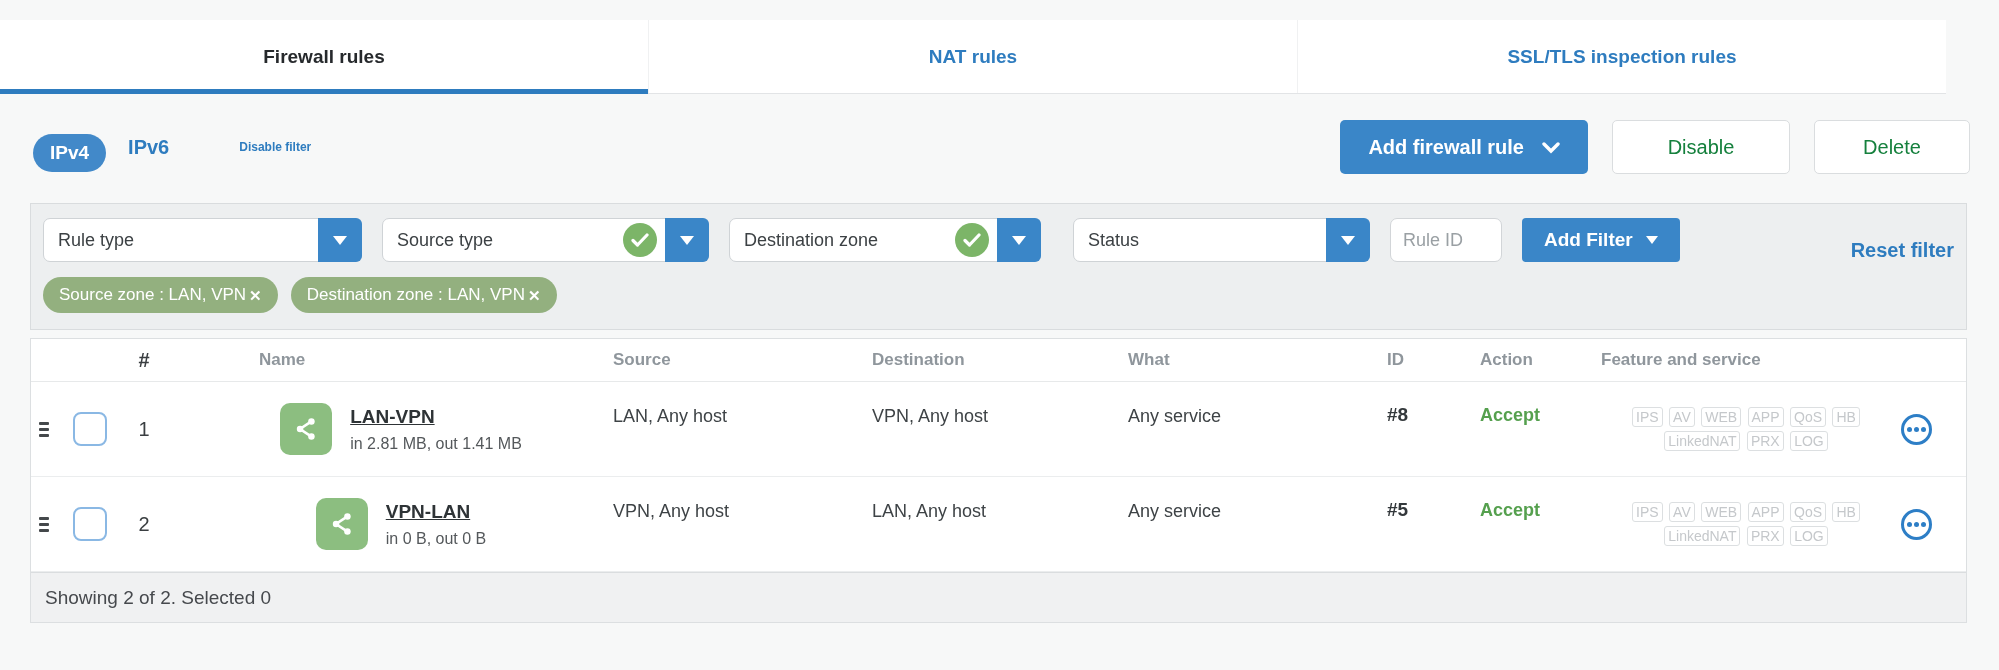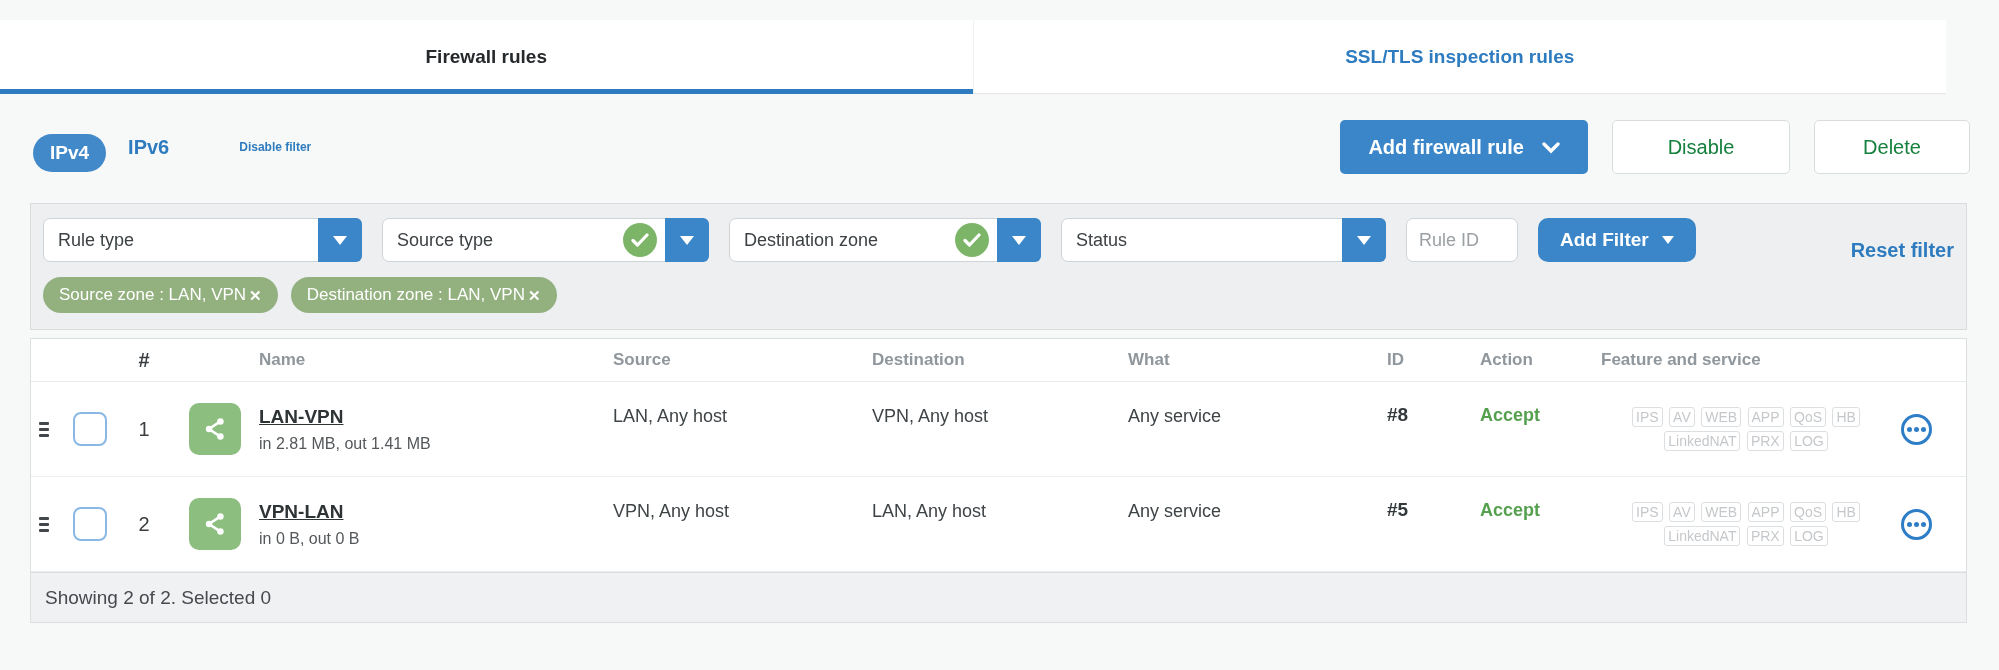--- a/index.html
+++ b/index.html
@@ -44,26 +44,26 @@
   .combo-check { width: 34px; height: 34px; border-radius: 50%; background: #7cb568;
                  display: flex; align-items: center; justify-content: center;
                  margin-right: 8px; flex: none; }
   .combo-btn { width: 44px; align-self: stretch; background: #3a86c8;
                border-radius: 0 6px 6px 0; display: flex; align-items: center;
                justify-content: center; margin: -1px -1px -1px 0; flex: none; cursor: pointer; }
   .caret { width: 0; height: 0; border-left: 7px solid transparent;
            border-right: 7px solid transparent; border-top: 9px solid #fff; }
   .caret-sm { border-left-width: 6px; border-right-width: 6px; border-top-width: 8px; }
   .w-ruletype { width: 319px; } .w-srczone { width: 327px; }
-  .w-dstzone { width: 312px; } .w-status { width: 325px; }
+  .w-dstzone { width: 312px; } .w-status { width: 297px; margin-left: 12px; }
   .rule-id { width: 112px; height: 44px; border: 1px solid #d2d5d8; border-radius: 7px;
              font-size: 18px; color: #3c4144; padding: 0 12px; background: #fff;
              margin-right: 20px; font-family: "Liberation Sans", sans-serif; }
   .rule-id::placeholder { color: #9aa0a4; opacity: 1; }
-  .add-filter { height: 44px; padding: 0 22px; border-radius: 10px; background: #3a86c8;
+  .add-filter { height: 44px; padding: 0 22px; border-radius: 4px; background: #3a86c8;
                 border: none; color: #fff; font-size: 19px; font-weight: bold;
                 display: flex; align-items: center; gap: 13px; cursor: pointer; }
   .reset { margin-left: auto; color: #2e7cbf; font-weight: bold; font-size: 20px;
            cursor: pointer; white-space: nowrap; }
   .chip-row { display: flex; gap: 13px; margin-top: 15px; }
   .chip { background: #93b07f; color: #fff; font-size: 17px; height: 36px;
           border-radius: 18px; display: flex; align-items: center; padding: 0 16px; gap: 3px; }
   .chip-x { font-size: 15px; font-weight: bold; cursor: pointer; line-height: 1; }
 
   
@@ -84,21 +84,21 @@
   .c-id   { width: 93px;  flex: none; }
   .c-act  { width: 121px; flex: none; }
   .c-feat { flex: 1; }
   .thead .c-name { padding-left: 86px; }
   .cell-text { padding-top: 24px; font-size: 18px; color: #3e4346; }
   .id-text { padding-top: 22px; font-size: 19px; color: #33383b; font-weight: bold; }
   .accept { padding-top: 23px; font-size: 18px; color: #55a04e; font-weight: bold; }
   .drag-bar { width: 10px; height: 3px; background: #44484b; border-radius: 1px; }
   .checkbox { width: 34px; height: 34px; background: #fff; border: 2px solid #8ab8e4;
               border-radius: 8px; cursor: pointer; }
-  .name-wrap { display: flex; align-items: center; height: 100%; }
+  .name-wrap { display: flex; align-items: center; height: 100%; justify-content: center; }
   .rule-icon { width: 52px; height: 52px; border-radius: 10px; background: #8cbe80;
                display: flex; align-items: center; justify-content: center; flex: none; }
   .name-block { margin-left: 18px; }
   .rule-name { font-size: 19px; font-weight: bold; color: #2e3336; text-decoration: underline;
                cursor: pointer; display: inline-block; }
   .rule-traffic { font-size: 16px; color: #54585b; margin-top: 7px; }
   .feat-wrap { display: flex; align-items: center; height: 100%; }
   .badges { margin-left: 19px; width: 252px; text-align: center; line-height: 24px; }
   .badge { display: inline-block; border: 1px solid #dcdfe1; border-radius: 3px;
            color: #c5c8cb; font-size: 14px; padding: 0 3px; margin: 0 1px; line-height: 18px; }
@@ -109,20 +109,21 @@
   .tfoot { height: 50px; background: #f0f1f2; border-top: 1px solid #dadddf;
            display: flex; align-items: center; padding-left: 14px; font-size: 19px; color: #46494d; }
 </style>
 </head>
 <body>
 
 <div class="page">
 
   <div class="tabbar">
     <div class="tab active">Firewall rules</div>
+    <div class="tab">NAT rules</div>
     <div class="tab">SSL/TLS inspection rules</div>
   </div>
 
   <div class="toolbar">
     <div class="pill">IPv4</div>
     <div class="ip-link">IPv6</div>
     <div class="disable-filter">Disable filter</div>
     <div class="tb-spacer"></div>
     <button class="btn-primary">
       <span>Add firewall rule</span>

